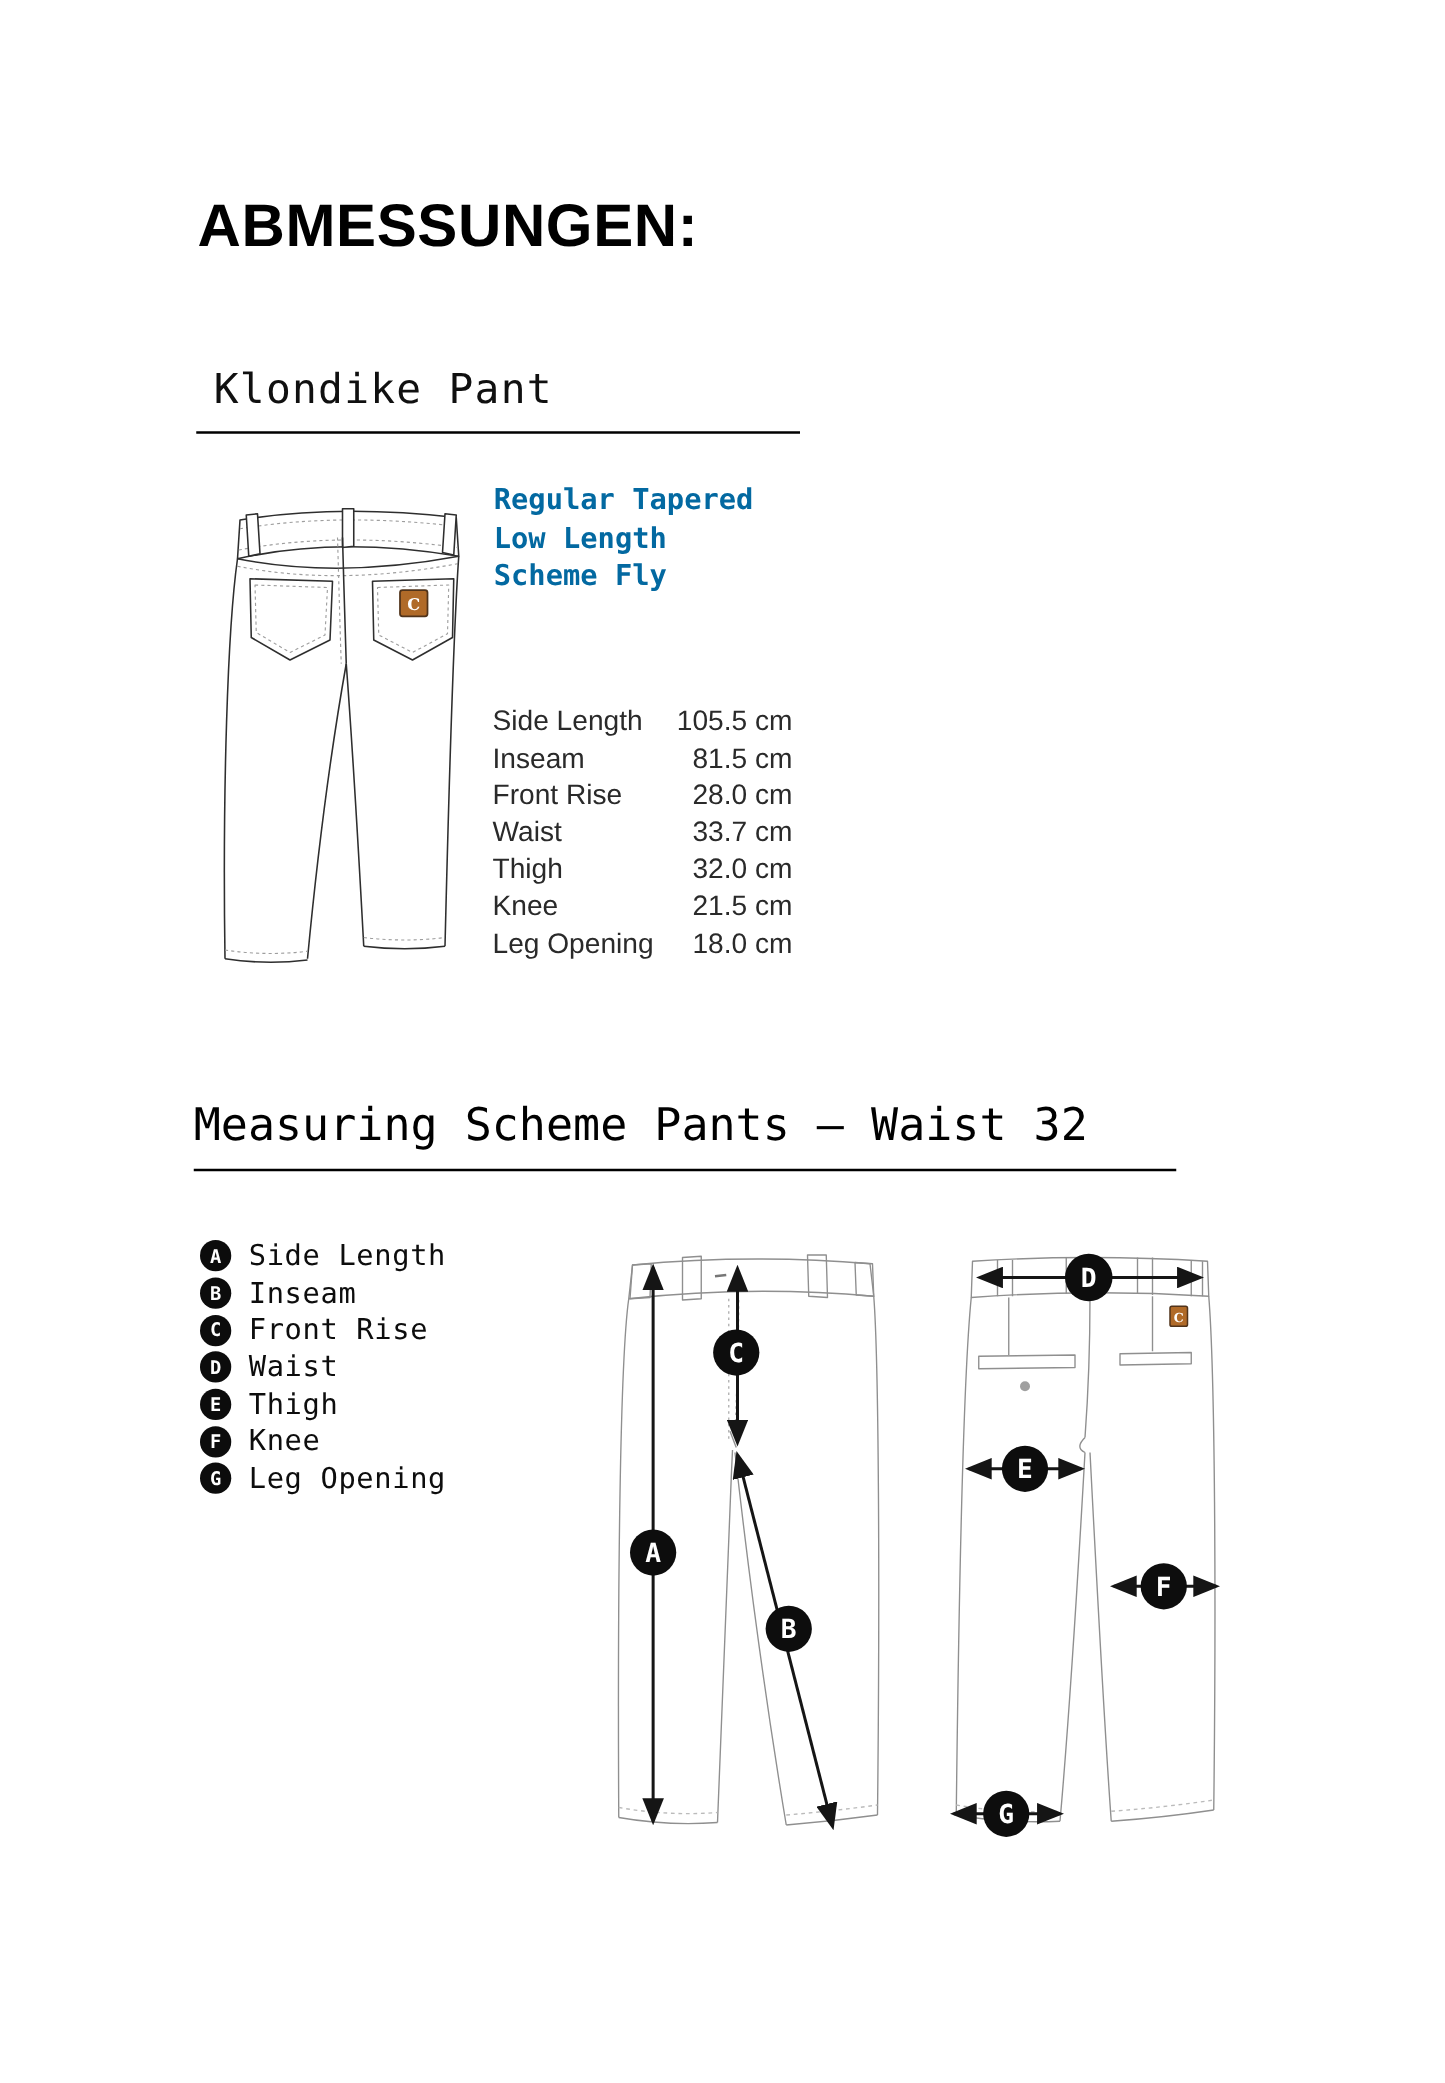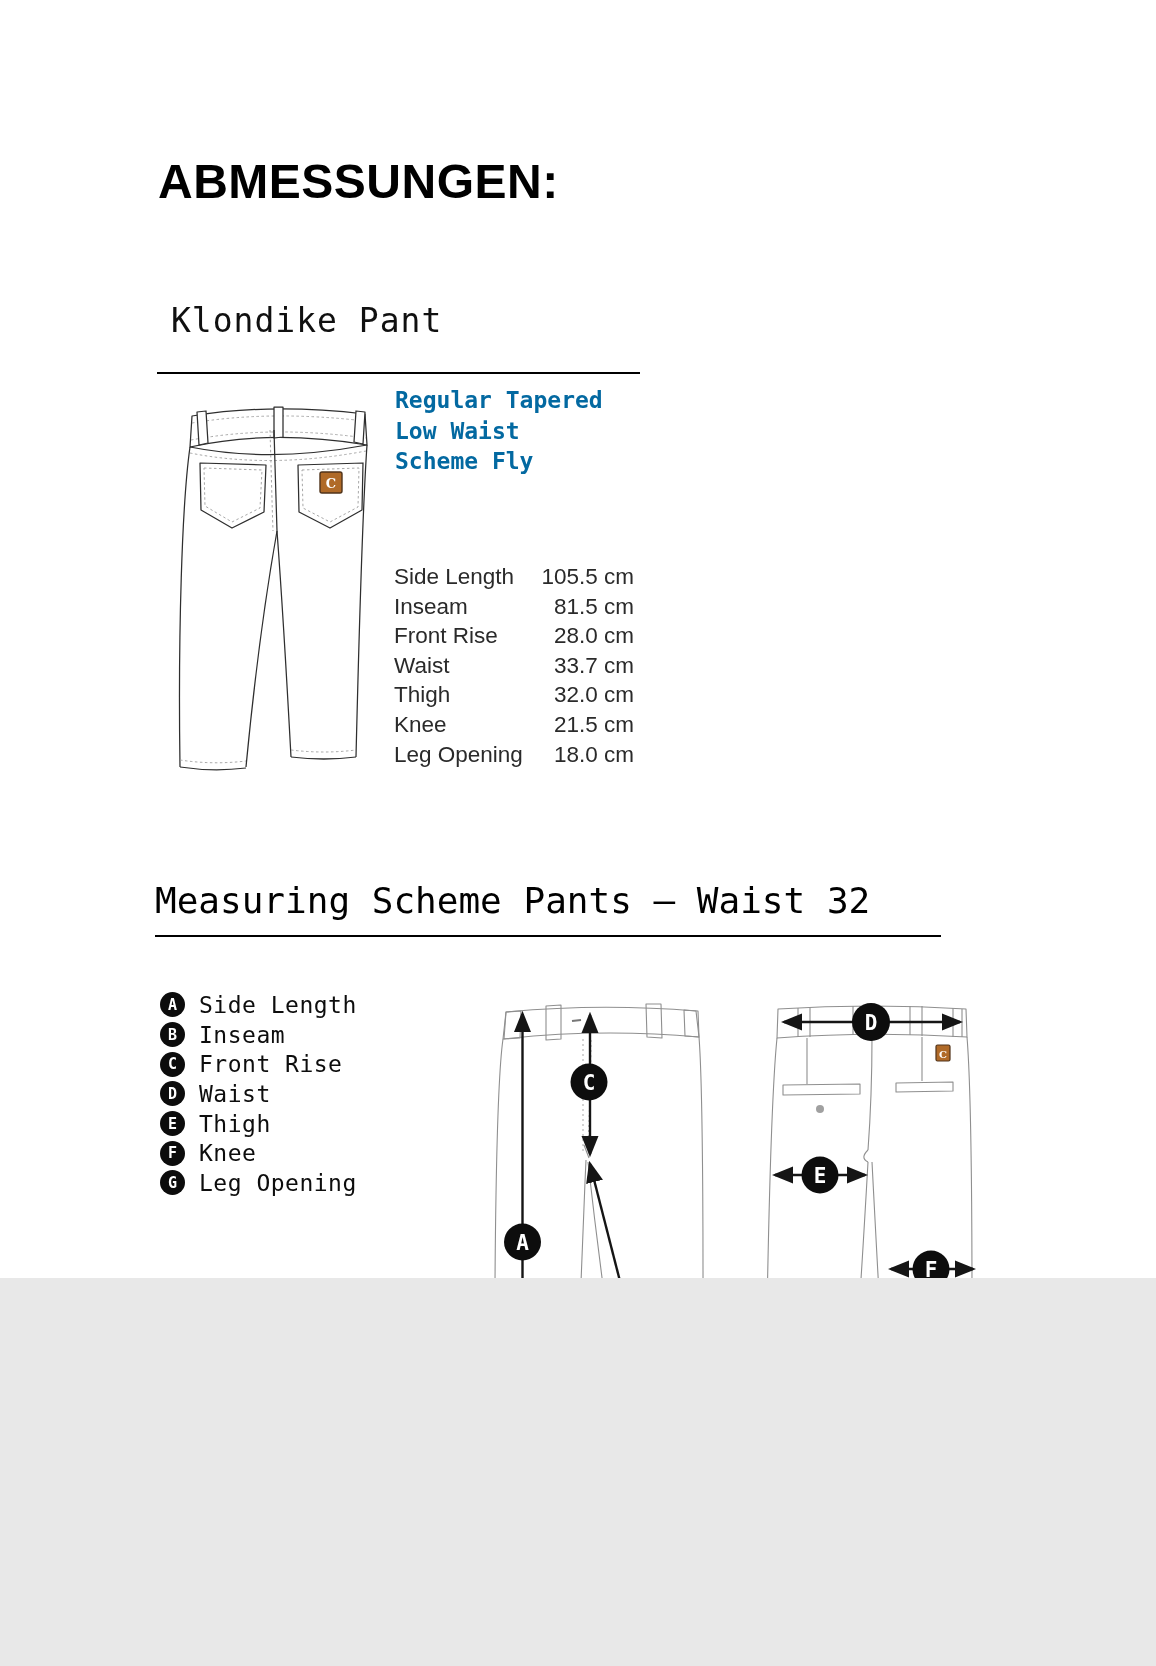--- a/index.html
+++ b/index.html
@@ -1,34 +1,34 @@
 <!DOCTYPE html>
 <html><head>
 <meta charset="utf-8">
 <style>
   html,body{margin:0;padding:0;background:#e8e8e8;}
   .page{
     position:relative;
-    width:1156px;height:1278px;
+    width:1156px;height:1666px;
     background:#ffffff;
     margin:0 auto;
     overflow:hidden;
     font-family:"Liberation Sans", sans-serif;
     color:#000;
   }
   .page-title{
     position:absolute;left:158px;top:156px;margin:0;
     font-family:"Liberation Sans", sans-serif;
     font-weight:700;font-size:48px;line-height:52px;letter-spacing:0.5px;
     color:#000;
   }
   
   .product-rule{
-    position:absolute;left:157px;top:300px;width:483px;
-    border-bottom:2px solid #000;padding-bottom:30px;
+    position:absolute;left:157px;top:290px;width:483px;
+    border-bottom:2px solid #000;padding-bottom:13px;
   }
   .product-name{
     margin:0;padding-left:14px;
     font-family:"DejaVu Sans Mono", monospace;
     font-weight:400;font-size:33px;line-height:42px;letter-spacing:1px;
     color:#101010;
   }
   .pants-sketch{position:absolute;left:170px;top:383px;}
   .fit-details{
     position:absolute;left:395px;top:385px;
@@ -120,21 +120,21 @@
     </g>
 
     <g>
       <rect x="150" y="89" width="22" height="21" rx="2" stroke="#50331a" stroke-width="1.4" fill="#b06a28"></rect>
       <text x="161" y="105" text-anchor="middle" font-size="13" font-weight="bold" font-family="DejaVu Serif, serif" fill="#ffffff">C</text>
     </g>
   </svg>
 
   <div class="fit-details">
     <div>Regular Tapered</div>
-    <div>Low Waist</div>
+    <div>Low Length</div>
     <div>Scheme Fly</div>
   </div>
 
   <div class="spec-table">
     <div class="spec-row">
       <span class="spec-label">Side Length</span>
       <span class="spec-value">105.5 cm</span>
     </div>
     <div class="spec-row">
       <span class="spec-label">Inseam</span>

